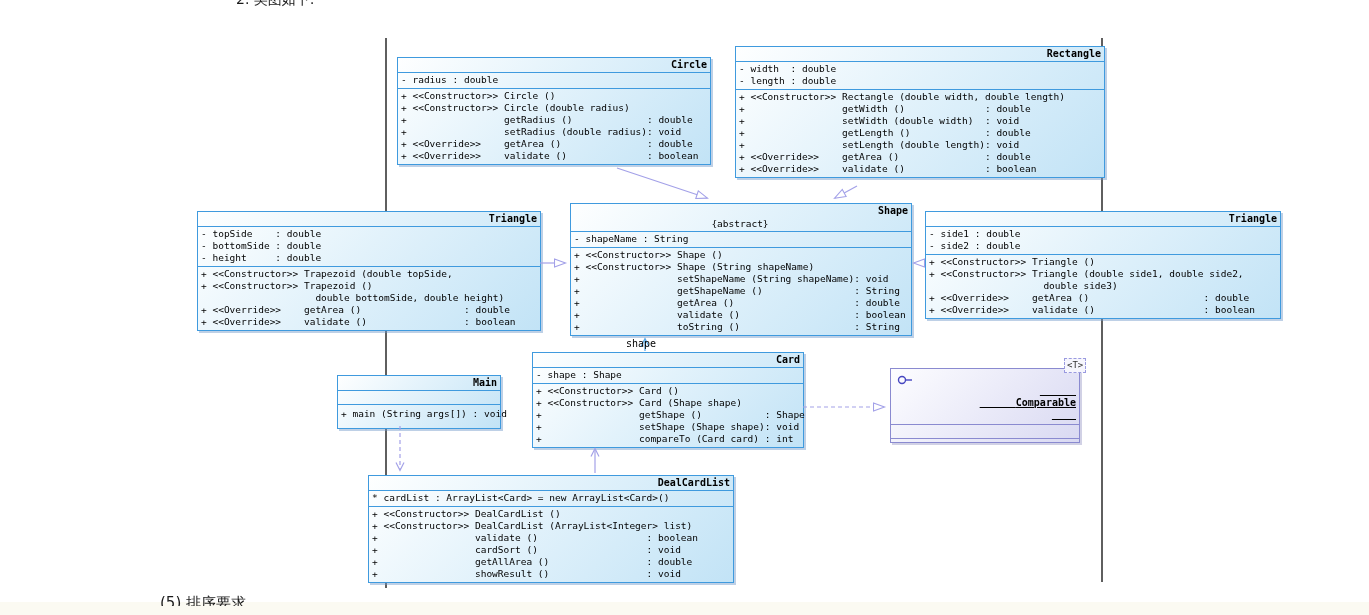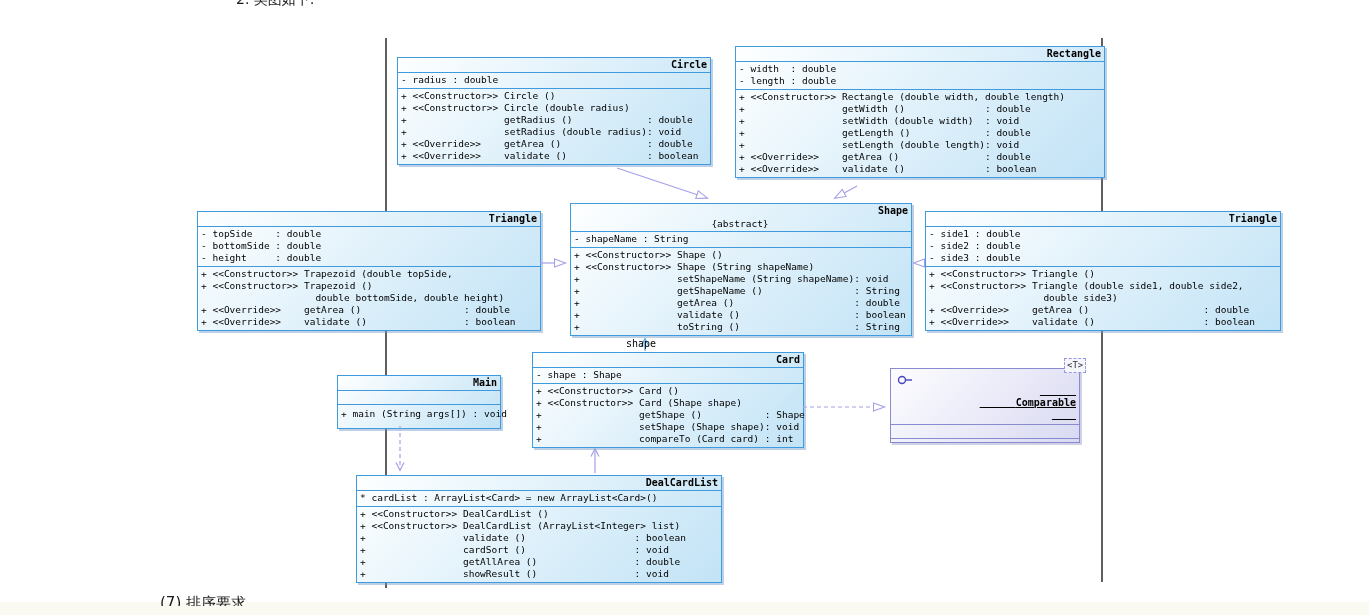--- a/index.html
+++ b/index.html
@@ -38,21 +38,21 @@
 </head>
 <body>
 
 <div id="stage">
 
   <div class="clip-frag" style="left:236px;top:0;width:260px;height:17px;font-size:14px;">
     <div style="margin-top:-9px;">2. 类图如下:</div>
   </div>
   <div class="bottom-strip"></div>
   <div class="clip-frag" style="left:160px;top:594px;width:260px;height:12px;font-size:15px;">
-    <div>(7) 排序要求</div>
+    <div>(5) 排序要求</div>
   </div>
 
   <div class="vrule" style="left:385px;top:38px;height:550px;"></div>
   <div class="vrule" style="left:1101px;top:38px;height:544px;"></div>
 
   <div class="uml" style="left:397px;top:57px;width:312px;">
     <div class="title">Circle</div>
     <div class="sec">
       <div class="line">- radius : double</div>
     </div>
@@ -114,21 +114,20 @@
       <div class="line">+                 validate ()                    : boolean</div>
       <div class="line">+                 toString ()                    : String</div>
     </div>
   </div>
 
   <div class="uml" style="left:925px;top:211px;width:354px;">
     <div class="title">Triangle</div>
     <div class="sec">
       <div class="line">- side1 : double</div>
       <div class="line">- side2 : double</div>
-      <div class="line">- side3 : double</div>
     </div>
     <div class="sec">
       <div class="line">+ &lt;&lt;Constructor&gt;&gt; Triangle ()</div>
       <div class="line">+ &lt;&lt;Constructor&gt;&gt; Triangle (double side1, double side2,</div>
       <div class="line">                    double side3)</div>
       <div class="line">+ &lt;&lt;Override&gt;&gt;    getArea ()                    : double</div>
       <div class="line">+ &lt;&lt;Override&gt;&gt;    validate ()                   : boolean</div>
     </div>
   </div>
 
@@ -147,21 +146,21 @@
   </div>
 
   <div class="uml" style="left:337px;top:375px;width:162px;">
     <div class="title">Main</div>
     <div class="sec" style="min-height:10px;"></div>
     <div class="sec" style="min-height:18px;padding-top:3px;">
       <div class="line">+ main (String args[]) : void</div>
     </div>
   </div>
 
-  <div class="uml" style="left:356px;top:475px;width:364px;">
+  <div class="uml" style="left:368px;top:475px;width:364px;">
     <div class="title">DealCardList</div>
     <div class="sec">
       <div class="line">* cardList : ArrayList&lt;Card&gt; = new ArrayList&lt;Card&gt;()</div>
     </div>
     <div class="sec">
       <div class="line">+ &lt;&lt;Constructor&gt;&gt; DealCardList ()</div>
       <div class="line">+ &lt;&lt;Constructor&gt;&gt; DealCardList (ArrayList&lt;Integer&gt; list)</div>
       <div class="line">+                 validate ()                   : boolean</div>
       <div class="line">+                 cardSort ()                   : void</div>
       <div class="line">+                 getAllArea ()                 : double</div>

